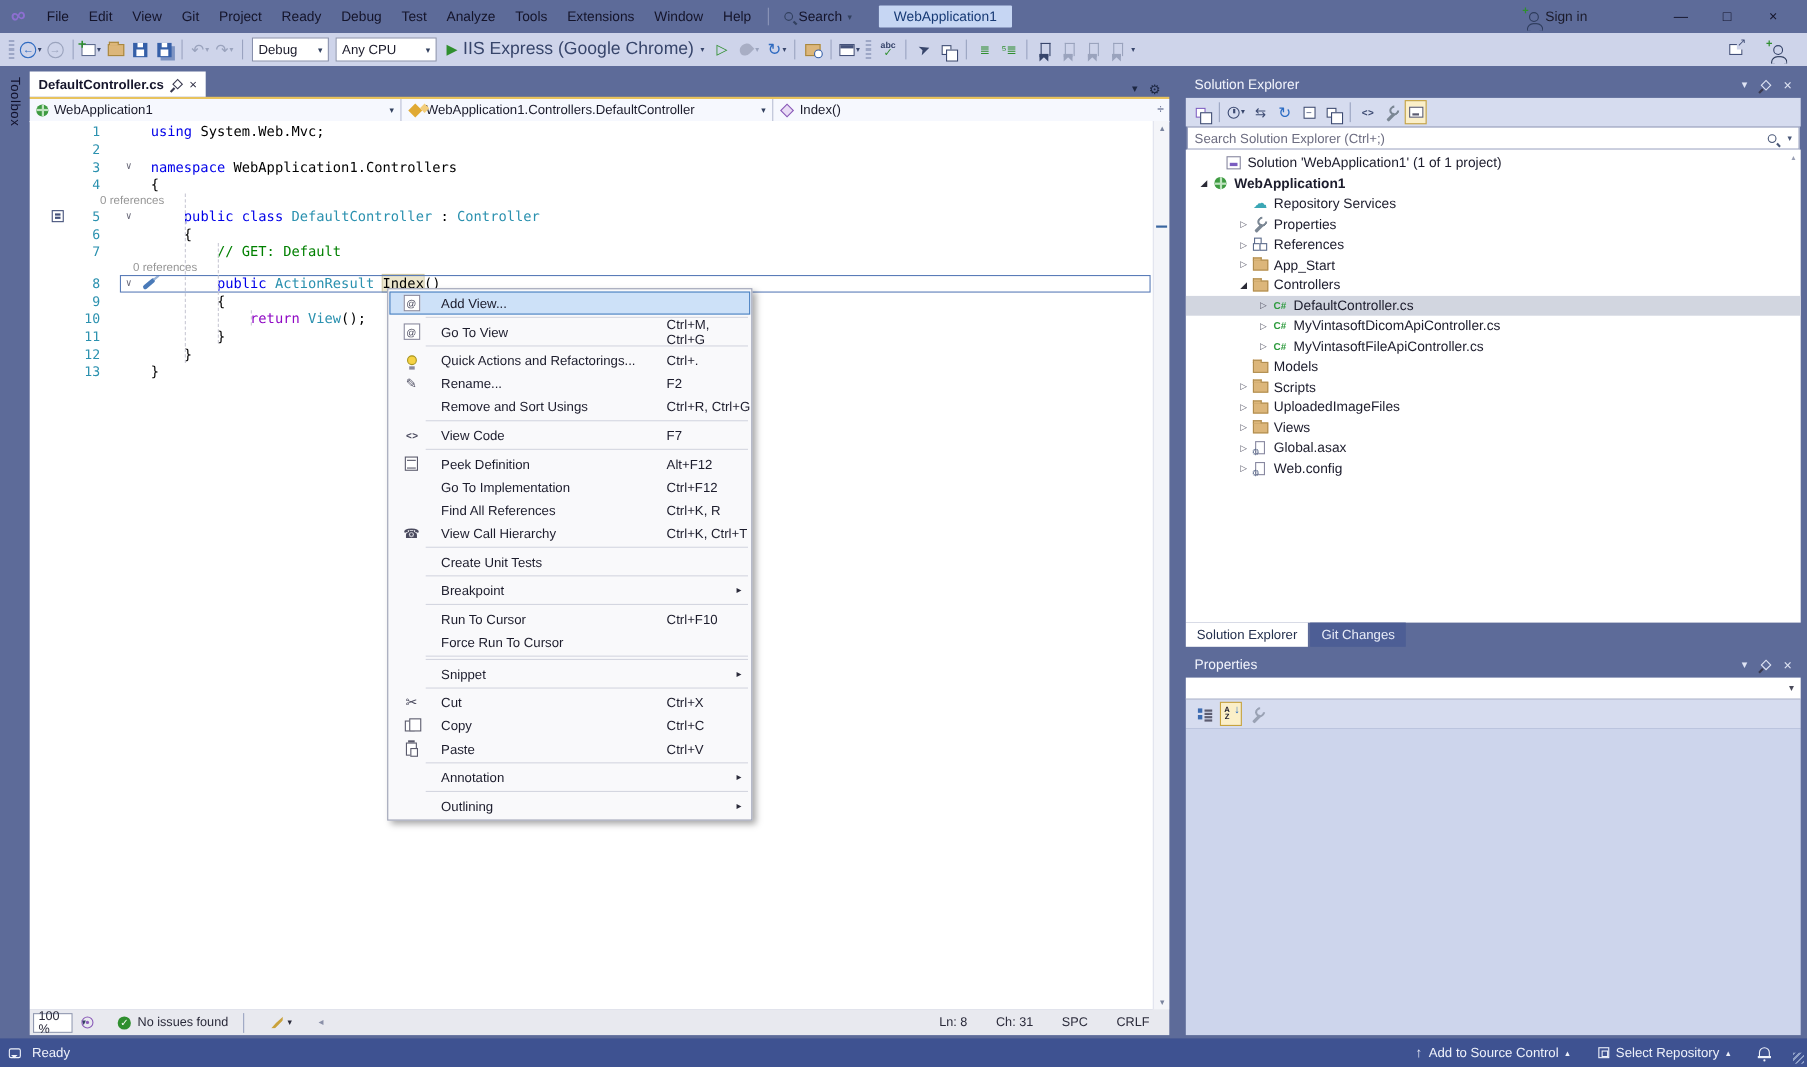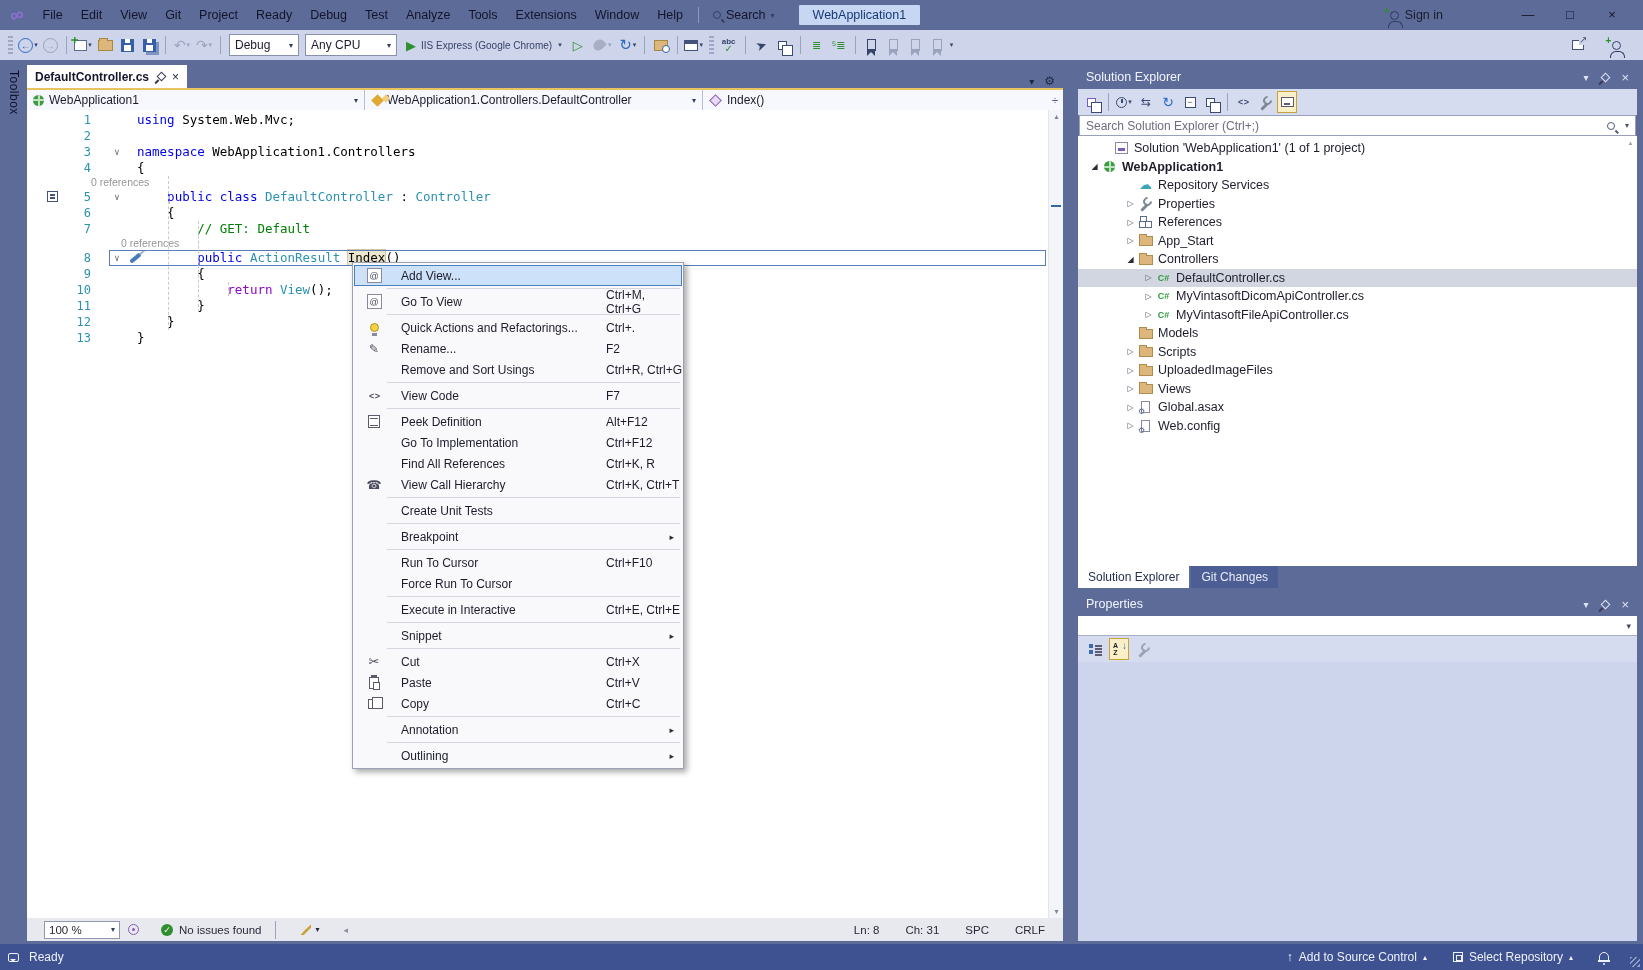--- a/index.html
+++ b/index.html
@@ -111,21 +111,21 @@
   .code-row.current::after{content:"";position:absolute;left:82px;right:1px;top:0;bottom:0;border:1px solid #5a7cb8;pointer-events:none}
   .guide{position:absolute;border-left:1px dashed #c9c9d4;width:0}
   .margin-ic{position:absolute;pointer-events:none}
   .ic-inherit{left:20px;width:11px;height:11px;border:1px solid #44517a;background:#fff}
   .ic-inherit::after{content:"";position:absolute;left:2px;top:2px;width:5px;height:1.5px;background:#44517a;box-shadow:0 3px 0 #44517a}
   .ic-screw{left:102px;width:13px;height:4px;background:#4a7ab8;border-radius:2px;transform:rotate(-40deg)}
   .ic-screw::after{content:"";position:absolute;right:-5px;top:1px;width:6px;height:2px;background:#9ab4d8}
 
   
   .ebottom{position:absolute;left:0;right:0;bottom:0;height:23px;background:#e8e9ef;display:flex;align-items:center;font-size:11.5px;color:#2a2a3a}
-  .zoombox{background:#fff;border:1px solid #9098b0;height:18px;display:flex;align-items:center;padding:0 4px;margin-left:17px;gap:20px;width:76px}
+  .zoombox{background:#fff;border:1px solid #9098b0;height:18px;display:flex;align-items:center;padding:0 4px;margin-left:3px;gap:20px;width:36px}
   .sugg{width:11px;height:11px;border:1.5px solid #8a5bb8;border-radius:50%;margin:0 8px;position:relative}
   .sugg::after{content:"";position:absolute;left:2.5px;top:2.5px;width:3px;height:3px;background:#8a5bb8;border-radius:50%}
   .okcirc{width:12px;height:12px;border-radius:50%;background:#2f8f2f;color:#fff;font-size:9px;line-height:12px;text-align:center;margin:0 6px 0 14px}
   .broom{width:11px;height:11px;background:#caa23c;clip-path:polygon(0 100%,40% 55%,100% 0,100% 30%,55% 75%,30% 100%);margin:0 4px 0 10px}
   .ebr{margin-left:auto;display:flex;gap:26px;padding-right:18px}
   .hsb-arrow{color:#8a90a8;font-size:9px;margin-left:24px}
 
   
   .ctx{position:absolute;left:352px;top:262px;width:332px;background:#f9f9fb;border:1px solid #9ba0b4;box-shadow:3px 3px 6px rgba(0,0,0,.35);padding:2px 0;z-index:50}
   .cm-item{height:21px;display:flex;align-items:center;position:relative;padding-left:8px;font-size:12px;color:#1c1c2c;margin:0 1px}
@@ -304,21 +304,21 @@
   <span class="combo" style="width:70px">
       <span>Debug</span>
       <span class="dd" style="margin-left:auto">▾</span>
     </span>
   <span class="combo" style="width:92px">
       <span>Any CPU</span>
       <span class="dd" style="margin-left:auto">▾</span>
     </span>
   <span class="tbtn" style="margin-left:6px;gap:5px">
     <span class="play">▶</span>
-    <span style="font-size:10px">IIS Express (Google Chrome)</span>
+    <span style="font-size:16px">IIS Express (Google Chrome)</span>
     <span class="tdd">▾</span>
   </span>
   <span class="tbtn">
       <span class="play" style="margin-left:8px">▷</span>
     </span>
   <span class="tbtn dis" style="margin-left:8px">
       <span class="flame"></span>
       <span class="tdd" style="color:#9aa3bd;margin-left:4px">▾</span>
     </span>
   <span class="tbtn" style="margin-left:4px">
@@ -527,52 +527,47 @@
     <div class="cm-item">
       <span class="cm-icon"></span>
       <span class="cm-label">Run To Cursor</span>
       <span class="cm-shortcut">Ctrl+F10</span>
     </div>
     <div class="cm-item">
       <span class="cm-icon"></span>
       <span class="cm-label">Force Run To Cursor</span>
     </div>
     <div class="cm-sep"></div>
-    <div class="cm-item">
-      <span class="cm-icon"></span>
-      <span class="cm-label">Execute in Interactive</span>
-      <span class="cm-shortcut">Ctrl+E, Ctrl+E</span>
-    </div>
     <div class="cm-sep"></div>
     <div class="cm-item">
       <span class="cm-icon"></span>
       <span class="cm-label">Snippet</span>
       <span class="cm-sub">▸</span>
     </div>
     <div class="cm-sep"></div>
     <div class="cm-item">
       <span class="cm-icon hasic">
         <span class="ic-cut">✂</span>
       </span>
       <span class="cm-label">Cut</span>
       <span class="cm-shortcut">Ctrl+X</span>
     </div>
     <div class="cm-item">
       <span class="cm-icon hasic">
+        <span class="ic-copy"></span>
+      </span>
+      <span class="cm-label">Copy</span>
+      <span class="cm-shortcut">Ctrl+C</span>
+    </div>
+    <div class="cm-item">
+      <span class="cm-icon hasic">
         <span class="ic-paste"></span>
       </span>
       <span class="cm-label">Paste</span>
       <span class="cm-shortcut">Ctrl+V</span>
-    </div>
-    <div class="cm-item">
-      <span class="cm-icon hasic">
-        <span class="ic-copy"></span>
-      </span>
-      <span class="cm-label">Copy</span>
-      <span class="cm-shortcut">Ctrl+C</span>
     </div>
     <div class="cm-sep"></div>
     <div class="cm-item">
       <span class="cm-icon"></span>
       <span class="cm-label">Annotation</span>
       <span class="cm-sub">▸</span>
     </div>
     <div class="cm-sep"></div>
     <div class="cm-item">
       <span class="cm-icon"></span>

